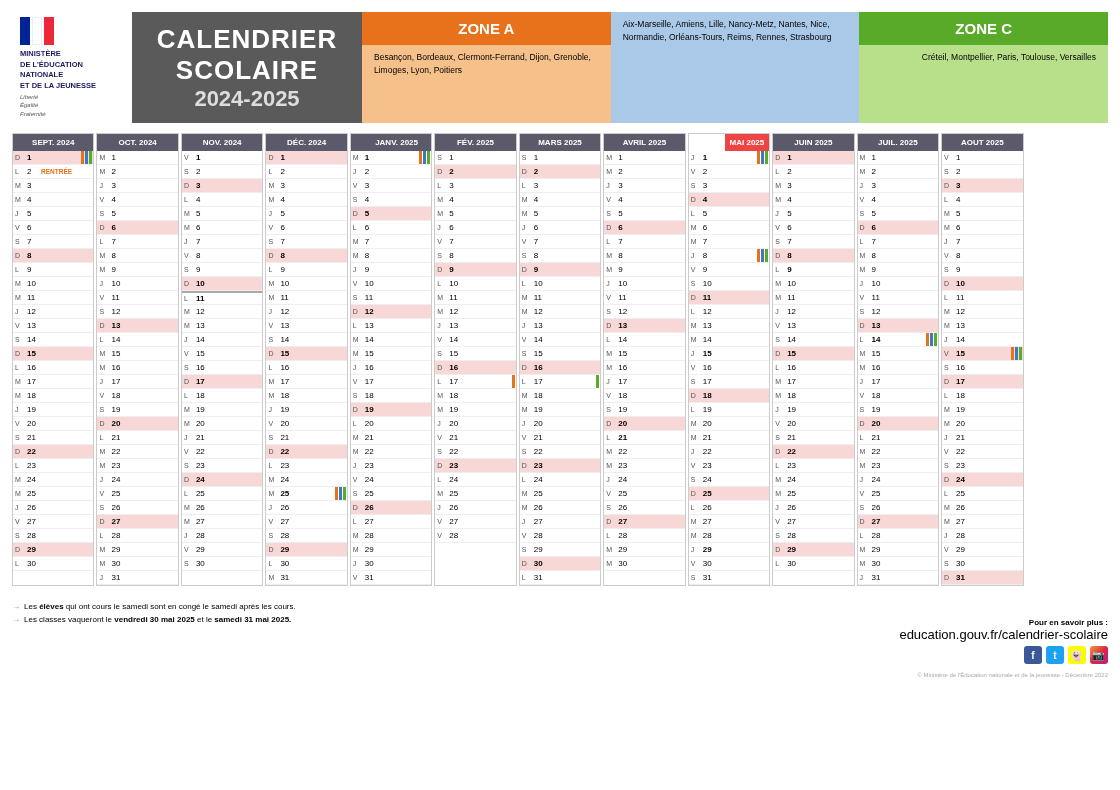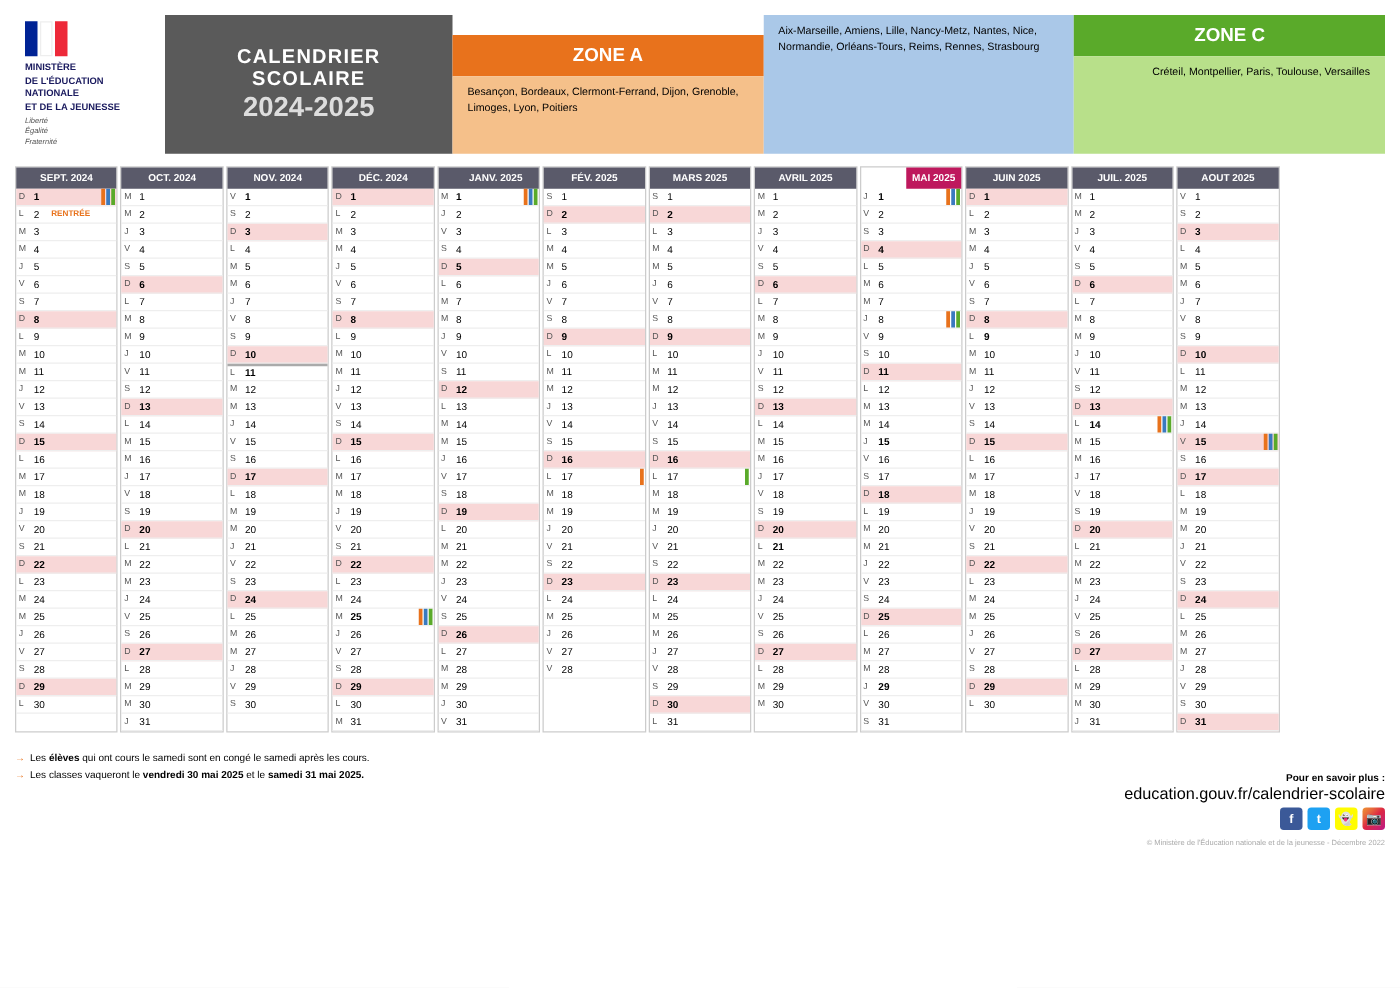--- a/index.html
+++ b/index.html
@@ -7,27 +7,27 @@
     .page { width: 1120px; min-height: 790px; background: white; padding: 12px; }
 
     
     .header { display: flex; align-items: stretch; margin-bottom: 10px; }
     .logo-area { width: 120px; display: flex; flex-direction: column; justify-content: center; padding: 5px 8px; }
     .logo-flag { display: flex; gap: 2px; margin-bottom: 4px; }
     .flag-stripe { width: 10px; height: 28px; }
     .logo-text { font-size: 7.5px; font-weight: bold; color: #1a1a5e; line-height: 1.4; }
     .logo-sub { font-size: 6px; color: #555; font-style: italic; line-height: 1.4; margin-top: 2px; }
     .title-area { background: #5a5a5a; color: white; display: flex; flex-direction: column; justify-content: center; align-items: center; padding: 10px 20px; flex: 0 0 230px; }
-    .title-main { font-size: 16px; font-weight: 900; text-align: center; text-transform: uppercase; letter-spacing: 1px; }
+    .title-main { font-size: 26px; font-weight: 900; text-align: center; text-transform: uppercase; letter-spacing: 1px; }
     .title-year { font-size: 22px; font-weight: 900; color: #ddd; }
 
     .zones-area { display: flex; flex: 1; }
     .zone { display: flex; flex-direction: column; flex: 1; }
     .zone-header { color: white; font-size: 15px; font-weight: 900; text-align: center; padding: 8px 5px; text-transform: uppercase; }
-    .zone-a .zone-header { background: #e8721c; margin-top: 16px; }
+    .zone-a .zone-header { background: #e8721c; }
     .zone-b .zone-header { background: #3a7abf; }
     .zone-c .zone-header { background: #5aaa2a; }
     .zone-body { flex: 1; font-size: 8.5px; padding: 6px 12px; line-height: 1.5; }
     .zone-a .zone-body { background: #f5c08a; }
     .zone-b .zone-body { background: #aac8e8; }
     .zone-c .zone-body { background: #b8e08a; text-align: right; }
 
     
     .calendar-grid { display: grid; grid-template-columns: repeat(13, 1fr); gap: 2px; margin-bottom: 10px; }
     .month-col { border: 1px solid #ccc; }
@@ -39,21 +39,21 @@
     .day-num.bold { font-weight: bold; }
     .day-label { font-size: 7px; color: #333; flex: 1; }
     .month-sep .month-header { background: #5a5a6a; }
     .month-oct .month-header { background: #5a5a6a; }
     .month-nov .month-header { background: #5a5a6a; }
     .month-dec .month-header { background: #5a5a6a; }
     .month-jan .month-header { background: #5a5a6a; padding-left: 13px; }
     .month-feb .month-header { background: #5a5a6a; }
     .month-mar .month-header { background: #5a5a6a; }
     .month-apr .month-header { background: #5a5a6a; }
-    .month-may .month-header { background: #be185d; margin-left: 36px; }
+    .month-may .month-header { background: #ef4444; margin-left: 36px; }
     .month-jun .month-header { background: #5a5a6a; }
     .month-jul .month-header { background: #5a5a6a; }
     .month-aug .month-header { background: #5a5a6a; }
 
     .separator-line { border-top: 2px solid #aaa; }
 
     
     .footer { display: flex; justify-content: space-between; align-items: flex-start; padding: 6px 0; font-size: 8px; }
     .footer-left { display: flex; flex-direction: column; gap: 4px; max-width: 500px; }
     .footer-note { display: flex; align-items: flex-start; gap: 4px; }

